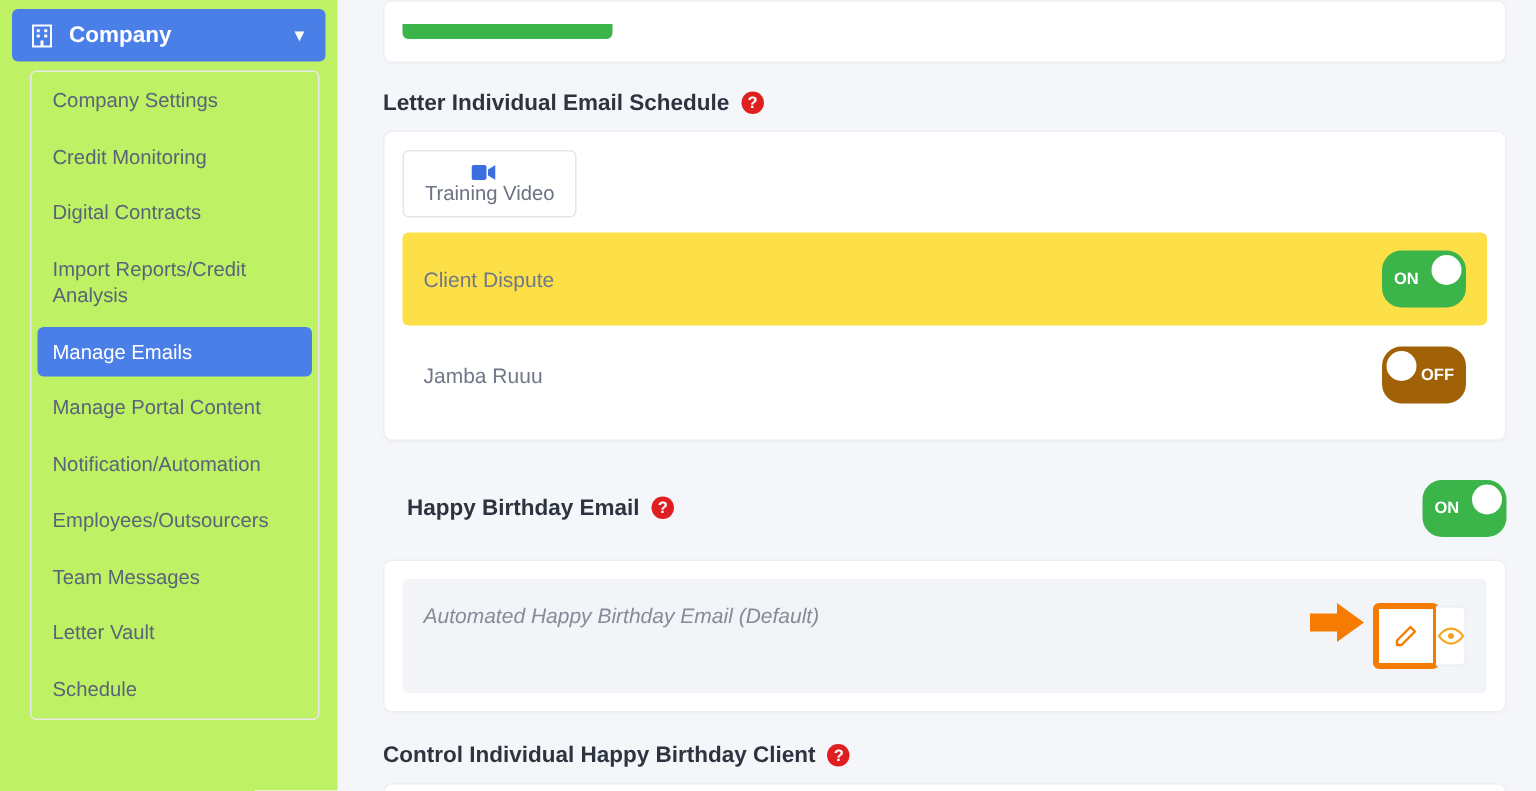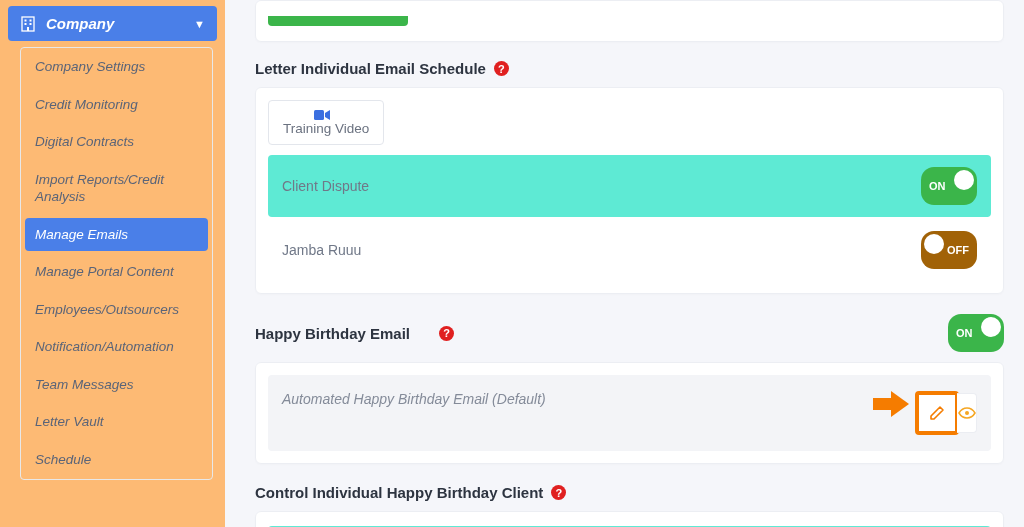--- a/index.html
+++ b/index.html
@@ -8,24 +8,23 @@
     background: #f5f6fa;
     color: #4a5568;
     font-size: 14px;
     width: 1024px;
     height: 527px;
     overflow: hidden;
   }
   .layout { display: flex; width: 100%; height: 100%; }
   .sidebar {
     width: 225px;
-    background: #fdba74;
+    background: #bef264;
     flex-shrink: 0;
     padding-top: 6px;
-    font-style: italic;
   }
   .sidebar-section-header {
     background: #4a7fe8;
     color: #fff;
     margin: 0 8px 6px 8px;
     border-radius: 4px;
     padding: 9px 12px;
     display: flex;
     align-items: center;
     font-weight: 600;
@@ -126,21 +125,21 @@
     flex-direction:column;
   }
   .training-btn .cam-icon { color:#3b6fe0; margin-right:8px; display:flex;}
   .row {
     display:flex;
     align-items:center;
     padding:12px 14px;
     border-radius:4px;
     margin-top:2px;
   }
-  .row.shaded { background:#5eead4; }
+  .row.shaded { background:#fde047; }
   .row-label { color:#707888; font-size:14px; }
   .row-spacer { flex:1; }
   .toggle {
     width:56px; height:38px;
     border-radius:13px;
     position:relative;
     display:flex;
     align-items:center;
     color:#fff;
     font-weight:700;
@@ -157,21 +156,21 @@
     background:#fff;
     top:3px;
   }
   .toggle.on .knob { right:3px; }
   .toggle.off .knob { left:3px; }
   .section-title-row {
     display:flex;
     align-items:center;
     margin: 4px 0 10px 0;
   }
-  .section-title-row .section-title { margin:0;gap:21px; }
+  .section-title-row .section-title { margin:16px; }
   .section-title-row .toggle { margin-left:auto; }
   .automated-row {
     background:#f3f4f7;
     border-radius:4px;
     padding:16px 14px;
     display:flex;
     font-style:italic;
   }
   .automated-row .label { color:#848b99; font-size:14px; }
   .arrow-icon {
@@ -237,22 +236,22 @@
       <span>Company</span>
       <span class="chev">▼</span>
     </div>
     <div class="sidebar-submenu">
       <div class="sidebar-item">Company Settings</div>
       <div class="sidebar-item">Credit Monitoring</div>
       <div class="sidebar-item">Digital Contracts</div>
       <div class="sidebar-item">Import Reports/Credit Analysis</div>
       <div class="sidebar-item active">Manage Emails</div>
       <div class="sidebar-item">Manage Portal Content</div>
+      <div class="sidebar-item">Notification/Automation</div>
       <div class="sidebar-item">Employees/Outsourcers</div>
-      <div class="sidebar-item">Notification/Automation</div>
       <div class="sidebar-item">Team Messages</div>
       <div class="sidebar-item">Letter Vault</div>
       <div class="sidebar-item">Schedule</div>
     </div>
     <div class="sidebar-top-item">
       
       
     </div>
 
   </aside>

